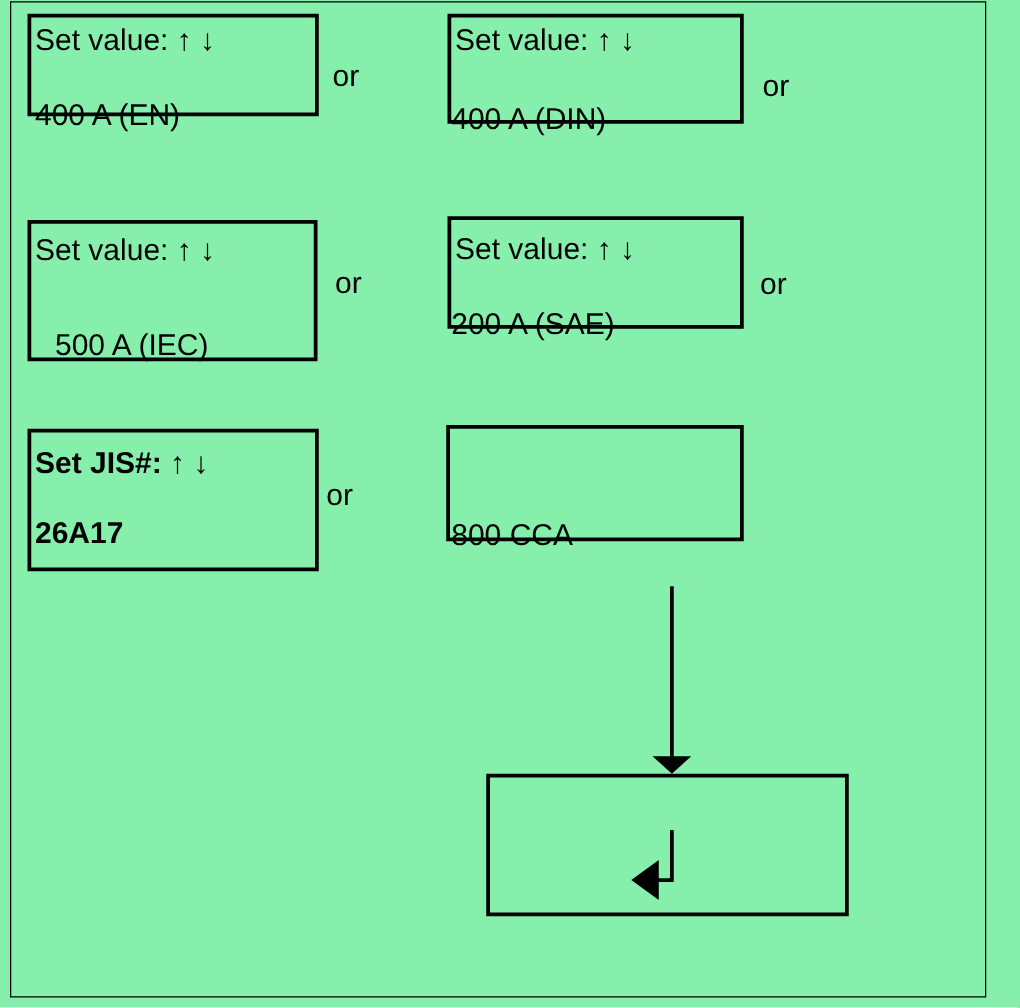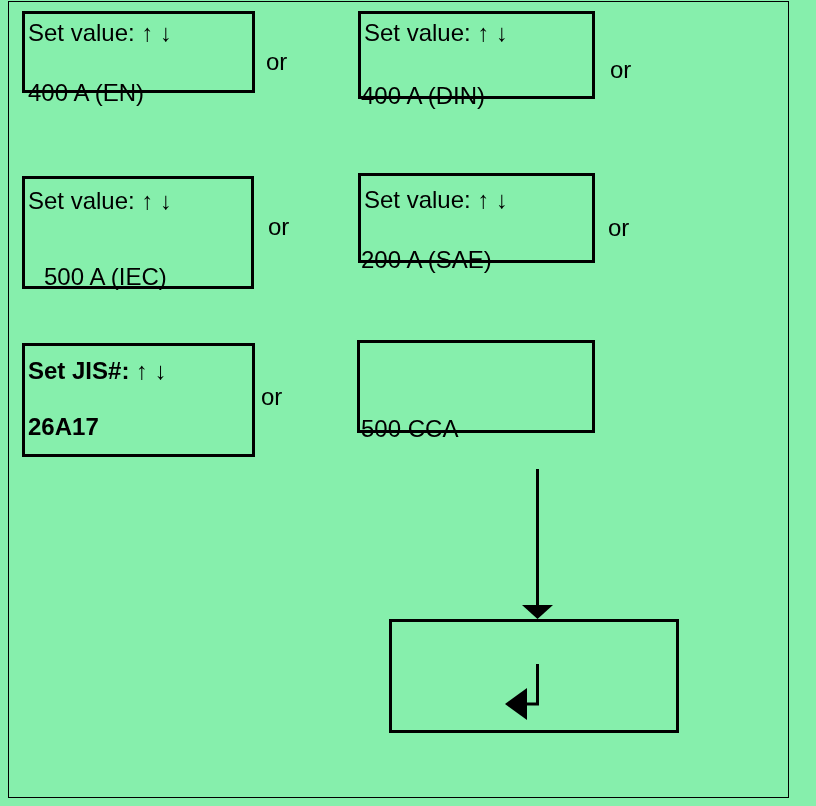--- a/index.html
+++ b/index.html
@@ -114,21 +114,21 @@
   </div>
   <div class="or or-4">or</div>
 
   <div class="screen box-jis">
     <div class="line l1">Set JIS#: ↑ ↓</div>
     <div class="line l2">26A17</div>
   </div>
   <div class="or or-5">or</div>
 
   <div class="screen box-cca">
-    <div class="line l2">500 CCA</div>
+    <div class="line l2">800 CCA</div>
   </div>
 
   <svg class="down-arrow" viewBox="0 0 36 154" xmlns="http://www.w3.org/2000/svg" aria-hidden="true">
     <line x1="17.5" y1="2" x2="17.5" y2="140" stroke="#000" stroke-width="3"></line>
     <polygon points="2,138 33,138 17.5,152" fill="#000"></polygon>
   </svg>
 
   <div class="enter-box">
     <svg class="return-arrow" viewBox="0 0 284 108" xmlns="http://www.w3.org/2000/svg" aria-hidden="true">
       <path d="M145.5 42 V82 H133" fill="none" stroke="#000" stroke-width="3"></path>

